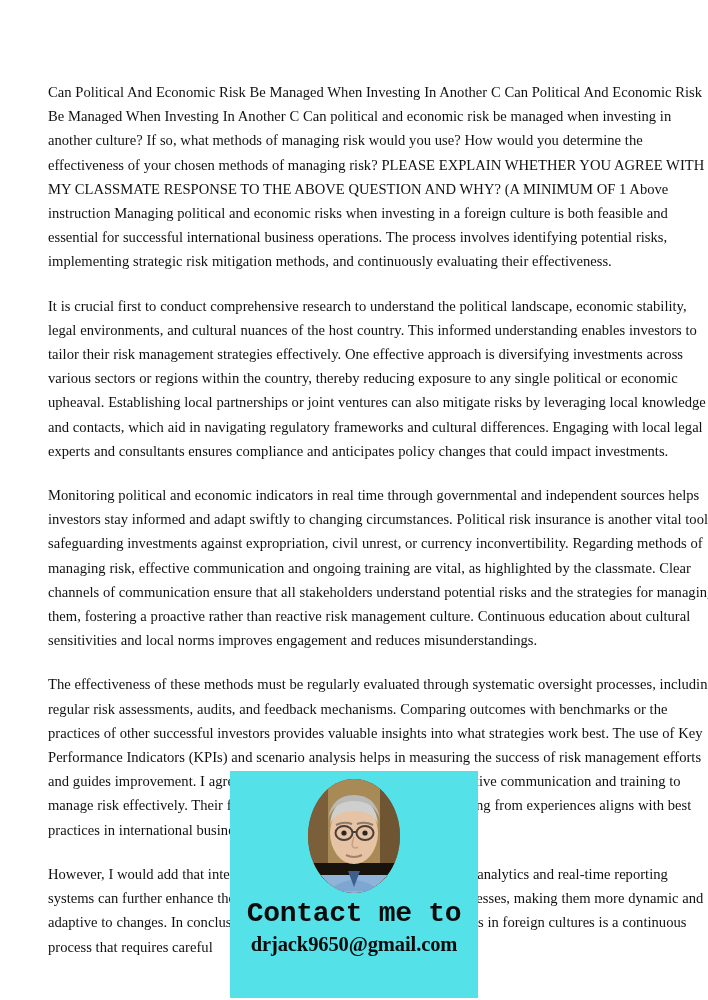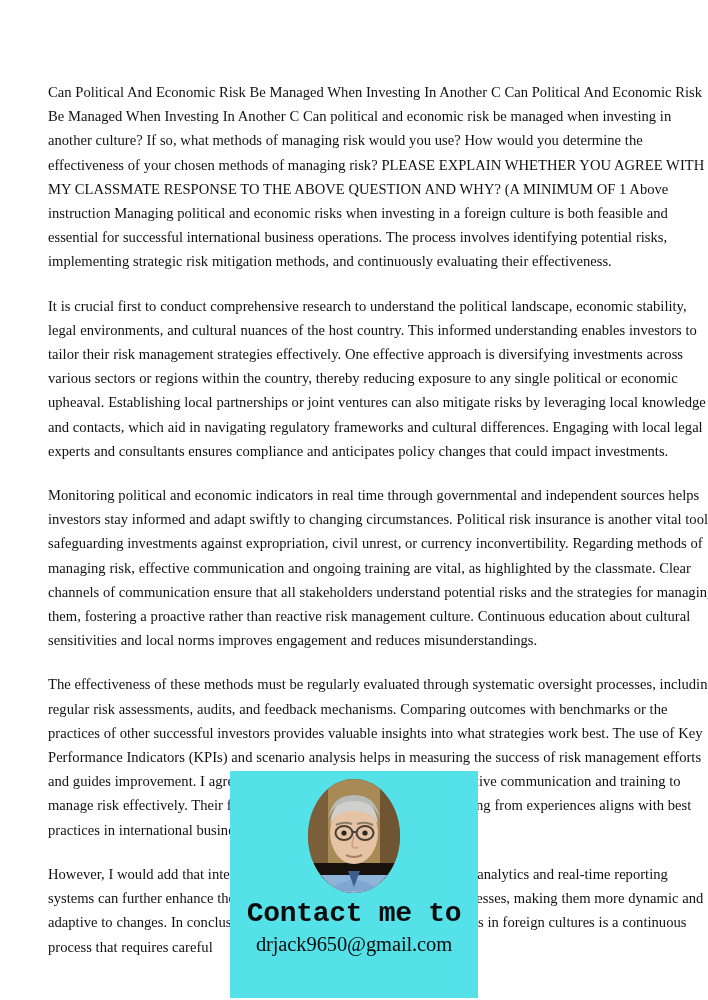--- a/index.html
+++ b/index.html
@@ -80,21 +80,21 @@
     line-height: 26px;
     color: #0b0b0b;
     letter-spacing: -0.3px;
   }
   #contact-headline .hl-line { display: block; }
 
   #contact-email {
     margin-top: 5px;
     text-align: center;
     font-family: "Liberation Serif", "DejaVu Serif", serif;
-    font-weight: 400;
+    font-weight: 700;
     font-size: 20.5px;
     line-height: 24px;
     color: #0b0b0b;
     letter-spacing: -0.1px;
   }
 </style>
 </head>
 <body>
 
 <div id="doc-page">

